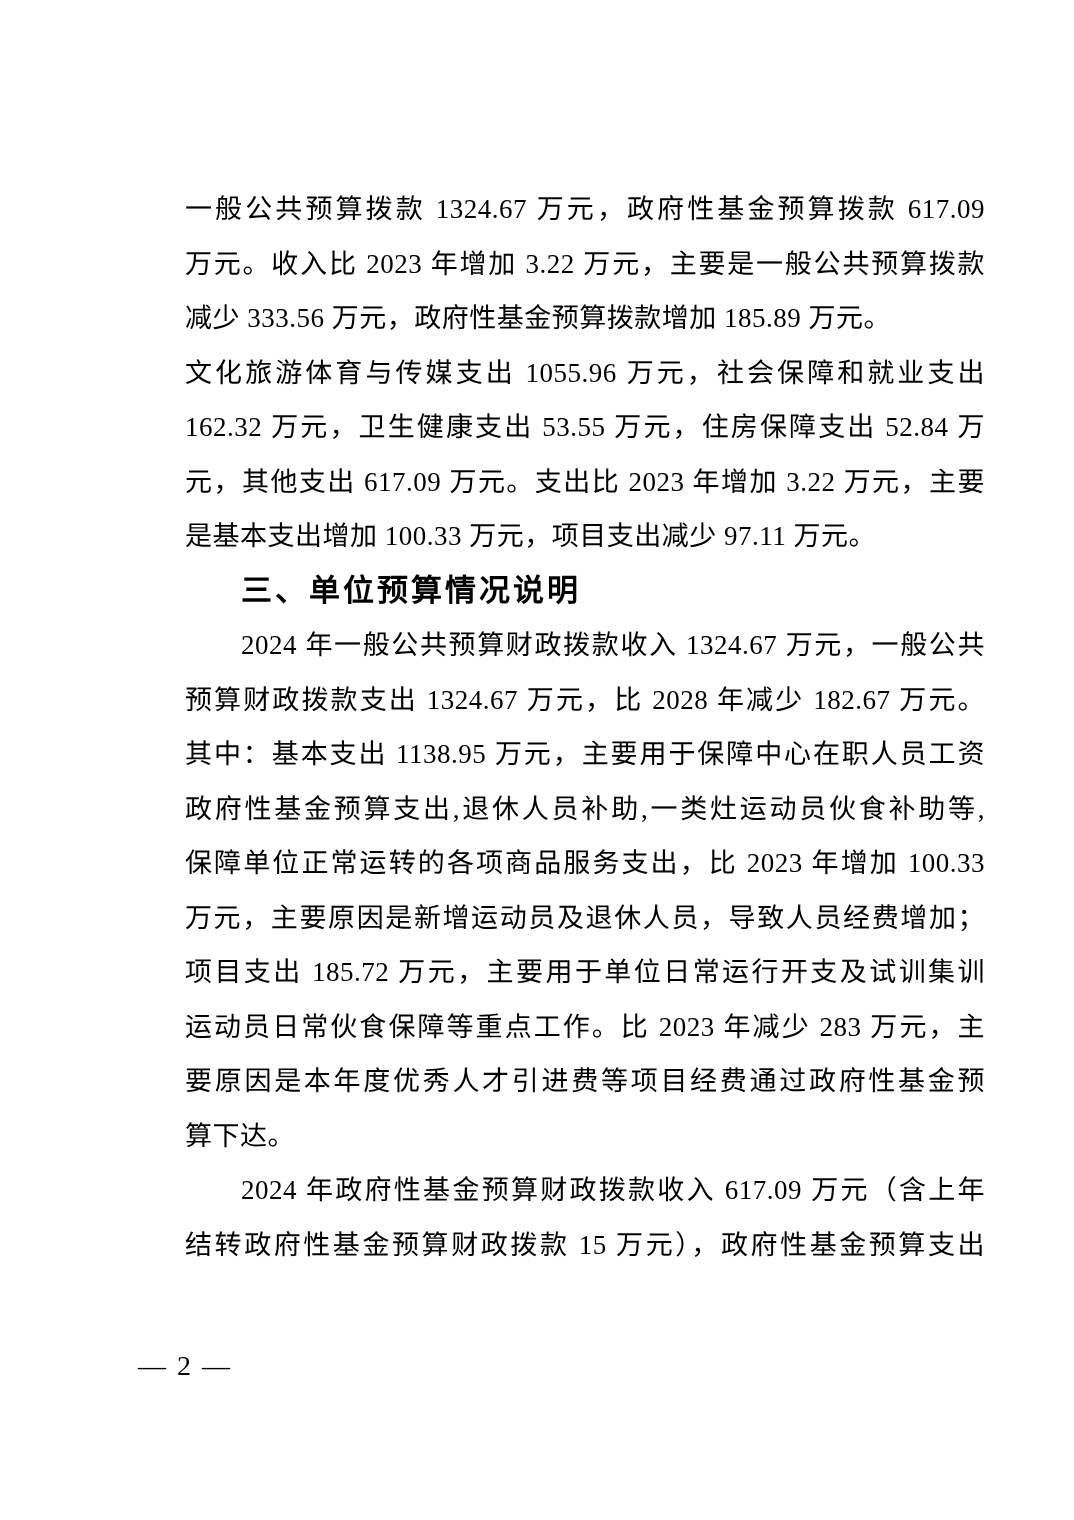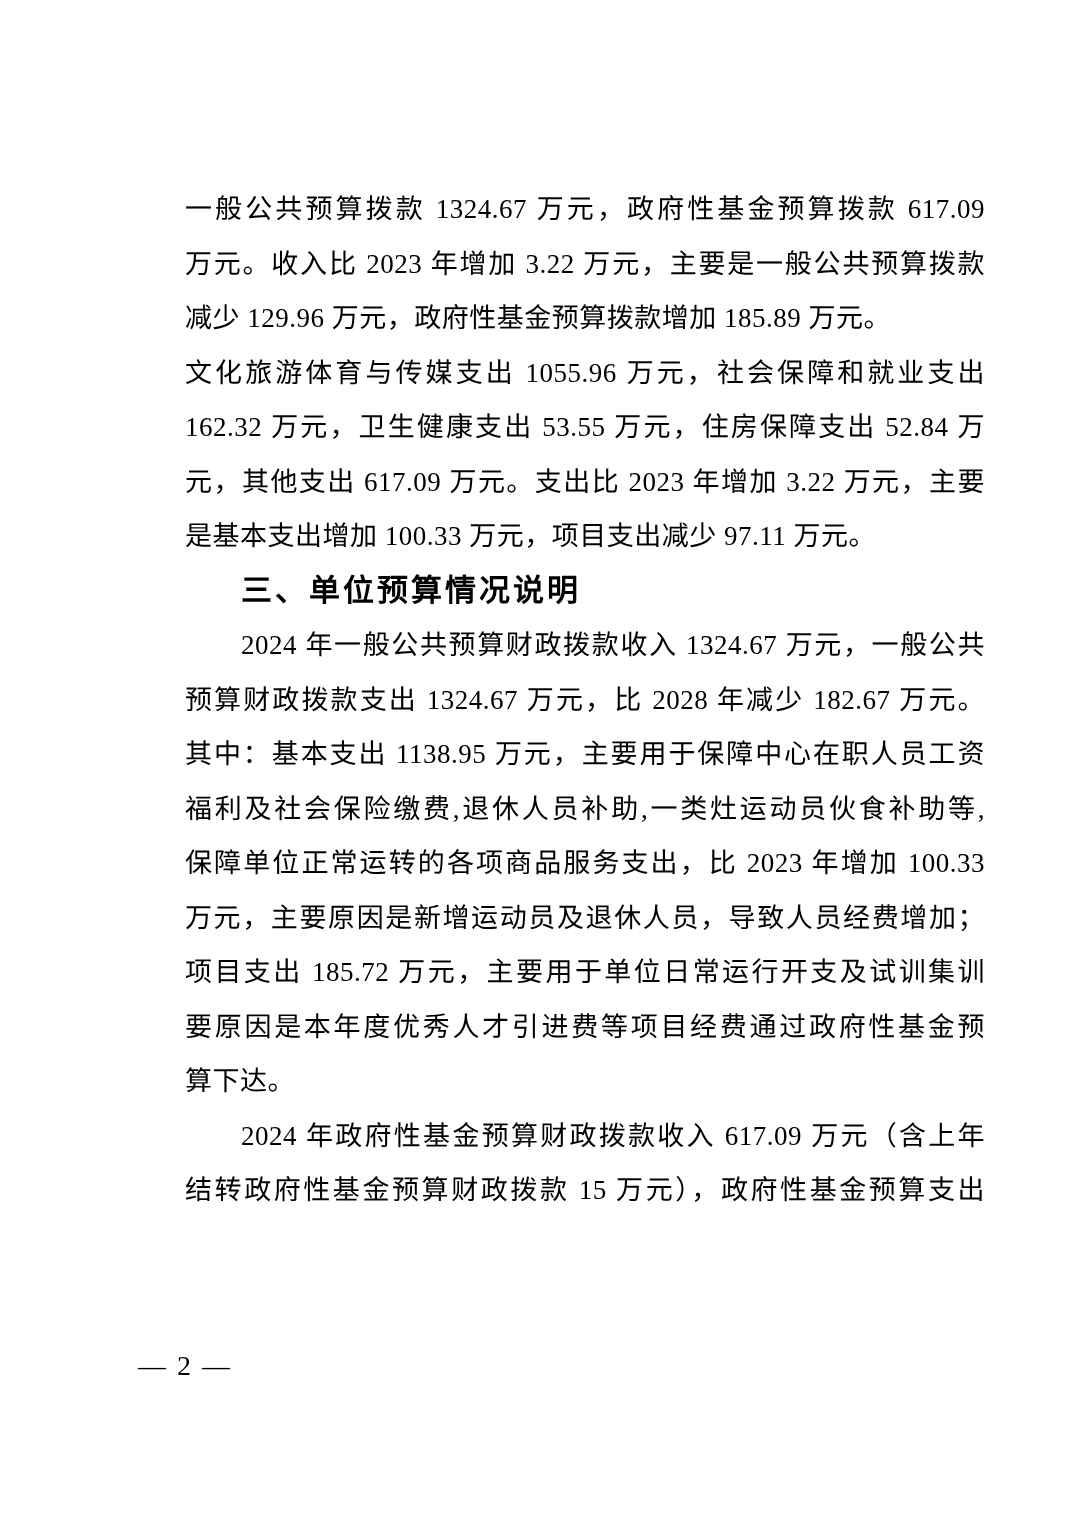--- a/index.html
+++ b/index.html
@@ -60,36 +60,37 @@
   }
 </style>
 </head>
 <body>
 
 <div class="page">
   <div class="content">
 
     <div class="line justify">一般公共预算拨款 1324.67 万元，政府性基金预算拨款 617.09</div>
     <div class="line justify">万元。收入比 2023 年增加 3.22 万元，主要是一般公共预算拨款</div>
-    <div class="line">减少 129.96 万元，政府性基金预算拨款增加 185.89 万元。</div>
+    <div class="line">减少 333.56 万元，政府性基金预算拨款增加 185.89 万元。</div>
 
     <div class="line justify">文化旅游体育与传媒支出 1055.96 万元，社会保障和就业支出</div>
     <div class="line justify">162.32 万元，卫生健康支出 53.55 万元，住房保障支出 52.84 万</div>
     <div class="line justify">元，其他支出 617.09 万元。支出比 2023 年增加 3.22 万元，主要</div>
     <div class="line">是基本支出增加 100.33 万元，项目支出减少 97.11 万元。</div>
 
     <div class="line heading indent">三、单位预算情况说明</div>
 
     <div class="line justify indent">2024 年一般公共预算财政拨款收入 1324.67 万元，一般公共</div>
     <div class="line justify">预算财政拨款支出 1324.67 万元，比 2028 年减少 182.67 万元。</div>
     <div class="line justify">其中：基本支出 1138.95 万元，主要用于保障中心在职人员工资</div>
-    <div class="line justify">福利及社会保险缴费,退休人员补助,一类灶运动员伙食补助等,</div>
+    <div class="line justify">政府性基金预算支出,退休人员补助,一类灶运动员伙食补助等,</div>
     <div class="line justify">保障单位正常运转的各项商品服务支出，比 2023 年增加 100.33</div>
     <div class="line justify">万元，主要原因是新增运动员及退休人员，导致人员经费增加；</div>
     <div class="line justify">项目支出 185.72 万元，主要用于单位日常运行开支及试训集训</div>
+    <div class="line justify">运动员日常伙食保障等重点工作。比 2023 年减少 283 万元，主</div>
     <div class="line justify">要原因是本年度优秀人才引进费等项目经费通过政府性基金预</div>
     <div class="line">算下达。</div>
 
     <div class="line justify indent">2024 年政府性基金预算财政拨款收入 617.09 万元（含上年</div>
     <div class="line justify">结转政府性基金预算财政拨款 15 万元），政府性基金预算支出</div>
 
   </div>
 
   <div class="page-number">— 2 —</div>
 </div>

